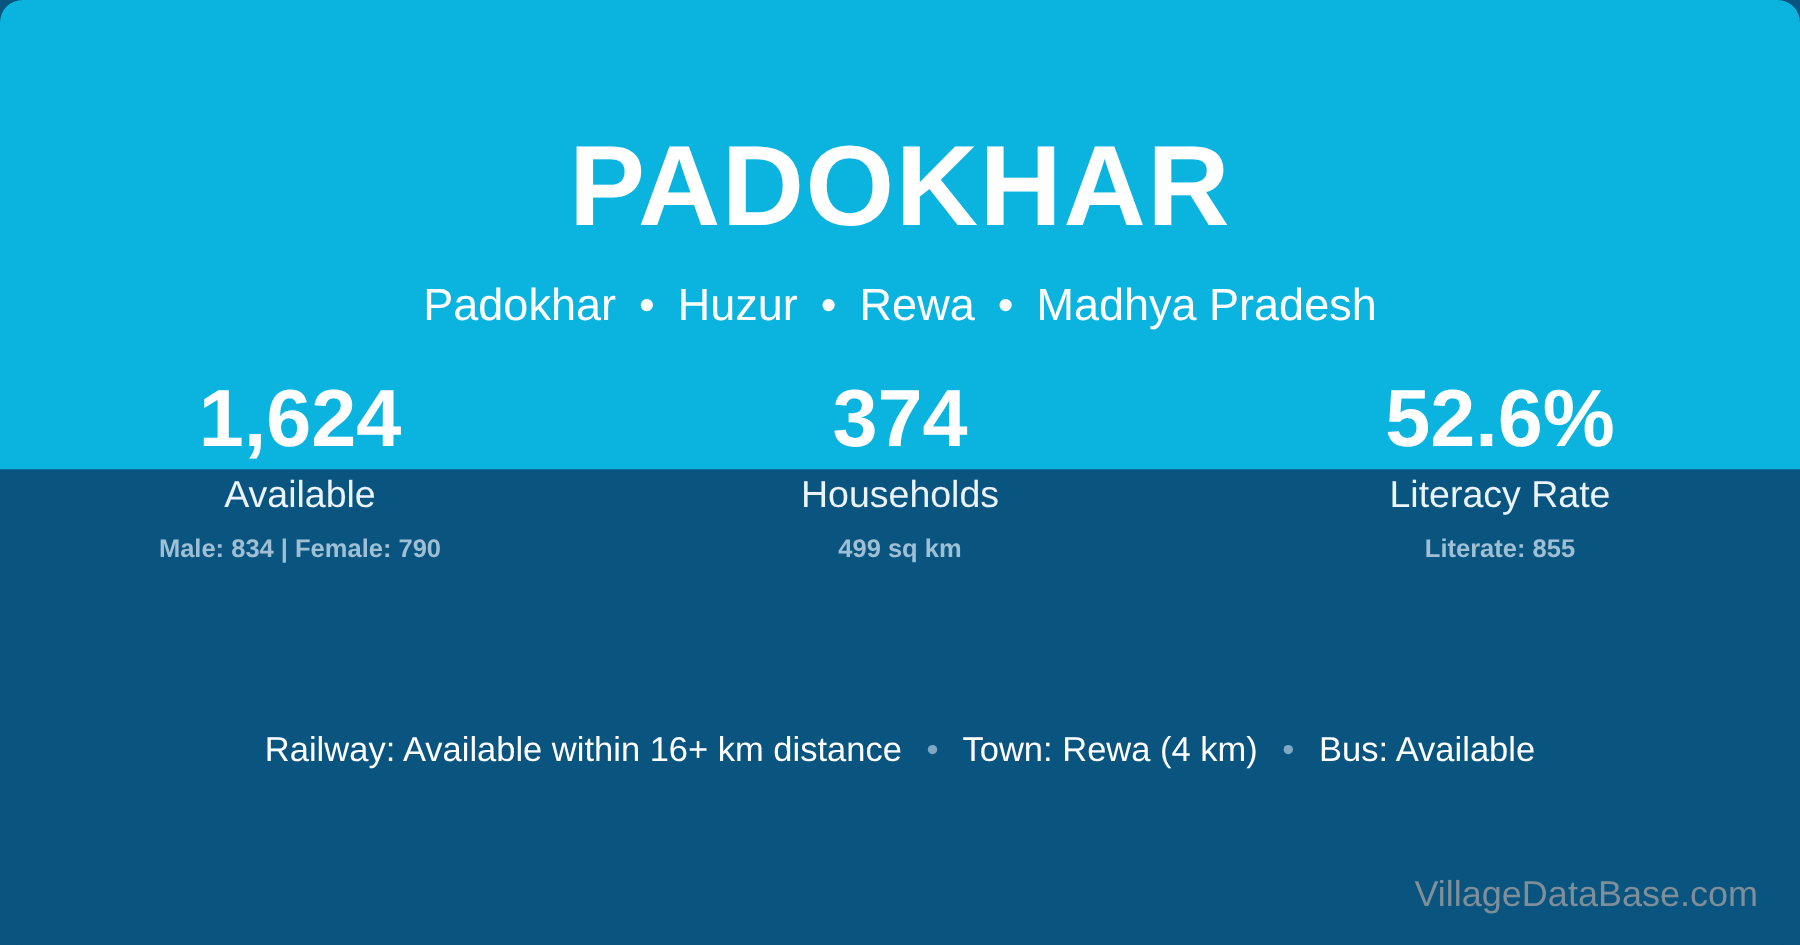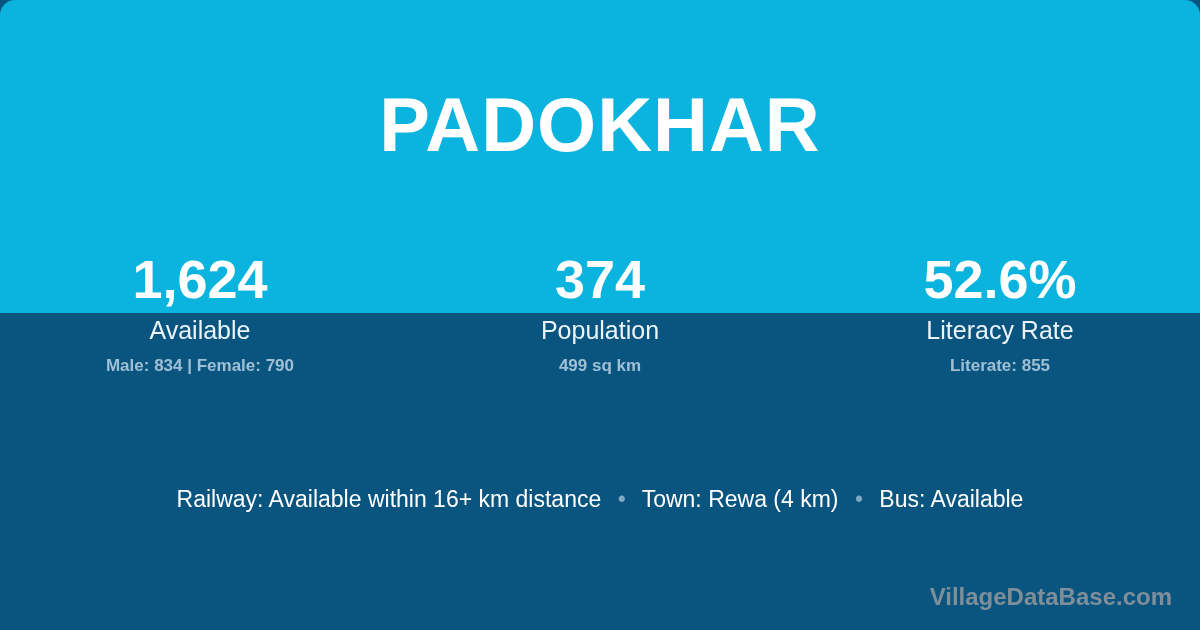--- a/index.html
+++ b/index.html
@@ -128,49 +128,58 @@
     color: #7fa8c2;
   }
 
   
   .brand {
     position: absolute;
     right: 28px;
     bottom: 18px;
     font-size: 24px;
     line-height: 30px;
-    font-weight: 700;
+    font-weight: 400;
     color: #7f8f99;
     letter-spacing: 0px;
     z-index: 5;
   }
 </style>
 </head>
 <body>
 
 <div class="card">
 
   <div class="top-band"></div>
   <div class="bottom-band"></div>
 
   <div class="header">
     <h1 class="village-title">PADOKHAR</h1>
+    <div class="village-subtitle">
+      <span>Padokhar</span>
+      <span class="subtitle-sep">•</span>
+      <span>Huzur</span>
+      <span class="subtitle-sep">•</span>
+      <span>Rewa</span>
+      <span class="subtitle-sep">•</span>
+      <span>Madhya Pradesh</span>
+    </div>
   </div>
 
   <div class="stats-row">
 
     <div class="stat-block">
       <div class="stat-value">1,624</div>
       <div class="stat-label">Available</div>
       <div class="stat-sub">Male: 834 | Female: 790</div>
     </div>
 
     <div class="stat-block">
       <div class="stat-value">374</div>
-      <div class="stat-label">Population</div>
+      <div class="stat-label">Households</div>
       <div class="stat-sub">499 sq km</div>
     </div>
 
     <div class="stat-block">
       <div class="stat-value">52.6%</div>
       <div class="stat-label">Literacy Rate</div>
       <div class="stat-sub">Literate: 855</div>
     </div>
 
   </div>

